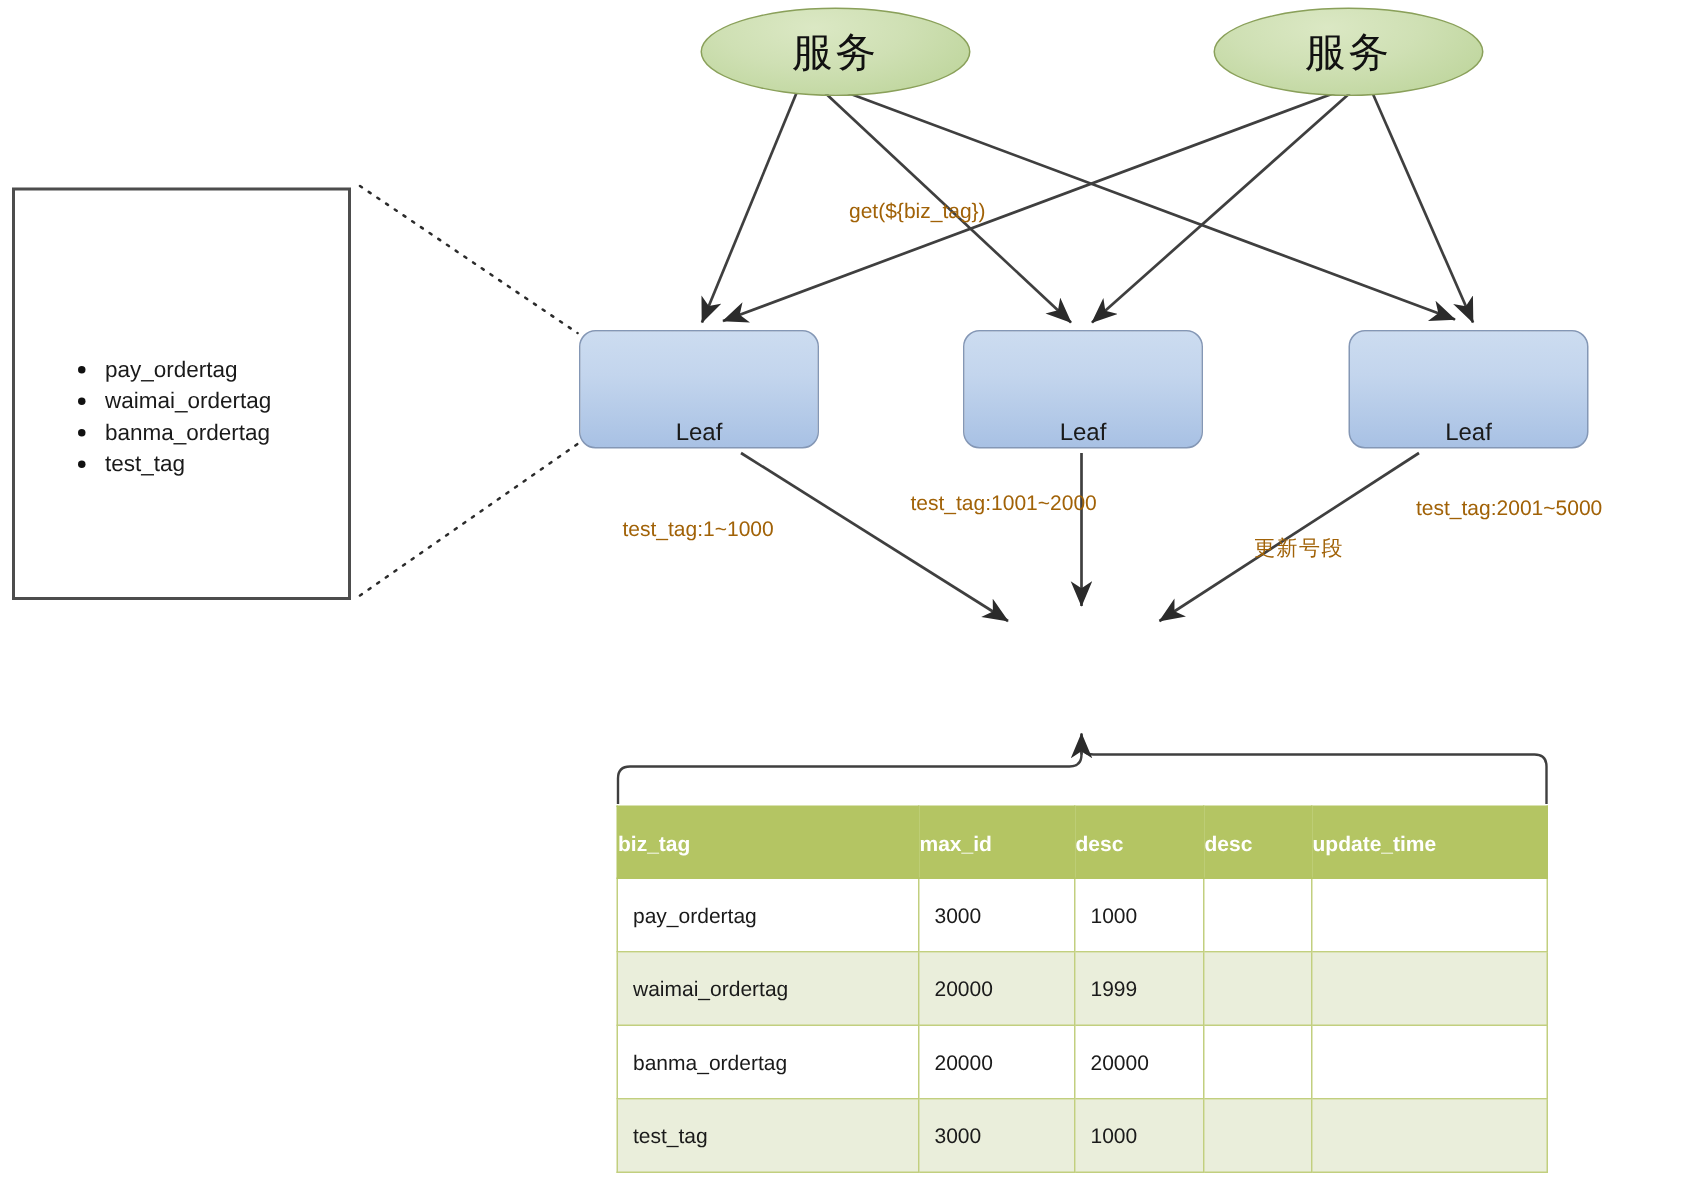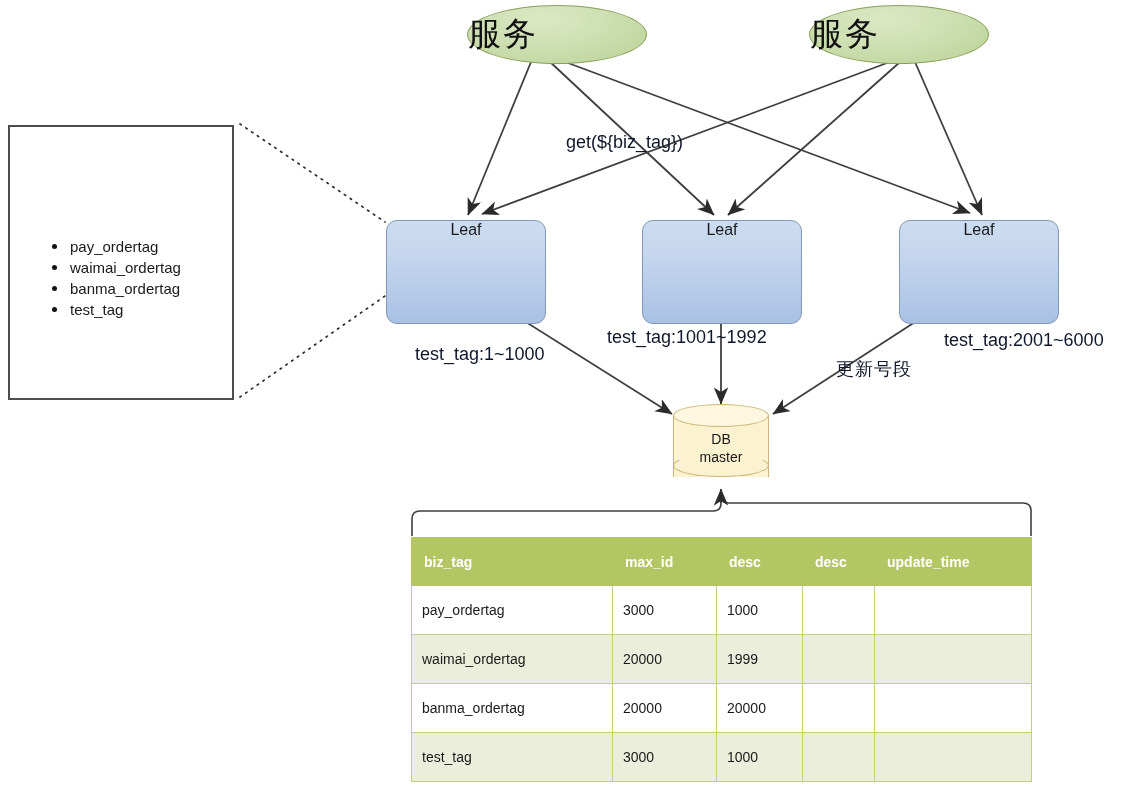--- a/index.html
+++ b/index.html
@@ -64,38 +64,39 @@
   .service {
     position: absolute;
     width: 180px;
     height: 59px;
     border-radius: 50%;
     border: 1px solid #8aa05a;
     background: radial-gradient(ellipse at 42% 22%, #dbe8c4 0%, #cfe0b4 42%, #b9d295 100%);
     box-sizing: border-box;
     display: flex;
     align-items: center;
-    font-size: 33px;
+    justify-content: center;
+    font-size: 27px;
     color: #111111;
     letter-spacing: 2px;
   }
   #service-left  { left: 467px; top: 5px; }
   #service-right { left: 809px; top: 5px; }
 
   
   .leaf {
     position: absolute;
     width: 160px;
-    height: 104px;
+    height: 79px;
     border: 1px solid #8497b5;
     border-radius: 11px;
     background: linear-gradient(to bottom, #ccdcf0 0%, #c3d5ed 38%, #a8c1e4 100%);
     box-sizing: border-box;
     display: flex;
-    align-items: flex-start;
+    align-items: flex-end;
     justify-content: center;
     font-size: 16px;
     color: #1a1a1a;
   }
   #leaf-1 { left: 386px; top: 220px; }
   #leaf-2 { left: 642px; top: 220px; }
   #leaf-3 { left: 899px; top: 220px; }
 
   
   .db {
@@ -143,22 +144,22 @@
     width: 96px;
     text-align: center;
     font-size: 14px;
     color: #1a1a1a;
     line-height: 18px;
   }
 
   
   .edge-label {
     position: absolute;
-    font-size: 18px;
-    color: #0f172a;
+    font-size: 14px;
+    color: #a16207;
     white-space: nowrap;
   }
   #lbl-get   { left: 566px; top: 132px; }
   #lbl-seg-1 { left: 415px; top: 344px; }
   #lbl-seg-2 { left: 607px; top: 327px; }
   #lbl-seg-3 { left: 944px; top: 330px; }
   #lbl-update{ left: 836px; top: 357px; letter-spacing: 1px; }
 
   
   .db-table {
@@ -168,21 +169,21 @@
     width: 620px;
     border-collapse: collapse;
     table-layout: fixed;
     font-size: 14px;
   }
   .db-table th {
     background: #b4c563;
     color: #ffffff;
     font-weight: bold;
     text-align: left;
-    padding: 9px 0 9px 12px;
+    padding: 9px 0 9px 0;
     height: 29px;
     border: 1px solid #b4c563;
     white-space: nowrap;
   }
   .db-table td {
     border: 1px solid #c2cf7f;
     padding: 8px 0 8px 10px;
     height: 32px;
     color: #1a1a1a;
     white-space: nowrap;
@@ -256,34 +257,25 @@
   <div class="leaf" id="leaf-1">
     <span>Leaf</span>
   </div>
   <div class="leaf" id="leaf-2">
     <span>Leaf</span>
   </div>
   <div class="leaf" id="leaf-3">
     <span>Leaf</span>
   </div>
 
-  <div class="db">
-    <div class="db-body"></div>
-    <div class="db-bottom"></div>
-    <div class="db-top"></div>
-    <div class="db-label">
-      <div>DB</div>
-      <div>master</div>
-    </div>
-  </div>
 
   <div class="edge-label" id="lbl-get">get(${biz_tag})</div>
   <div class="edge-label" id="lbl-seg-1">test_tag:1~1000</div>
-  <div class="edge-label" id="lbl-seg-2">test_tag:1001~1992</div>
-  <div class="edge-label" id="lbl-seg-3">test_tag:2001~6000</div>
+  <div class="edge-label" id="lbl-seg-2">test_tag:1001~2000</div>
+  <div class="edge-label" id="lbl-seg-3">test_tag:2001~5000</div>
   <div class="edge-label" id="lbl-update">更新号段</div>
 
   <table class="db-table">
     <colgroup>
       <col class="col-biz">
         <col class="col-maxid">
         <col class="col-step">
         <col class="col-desc">
         <col class="col-update">
     </colgroup>

